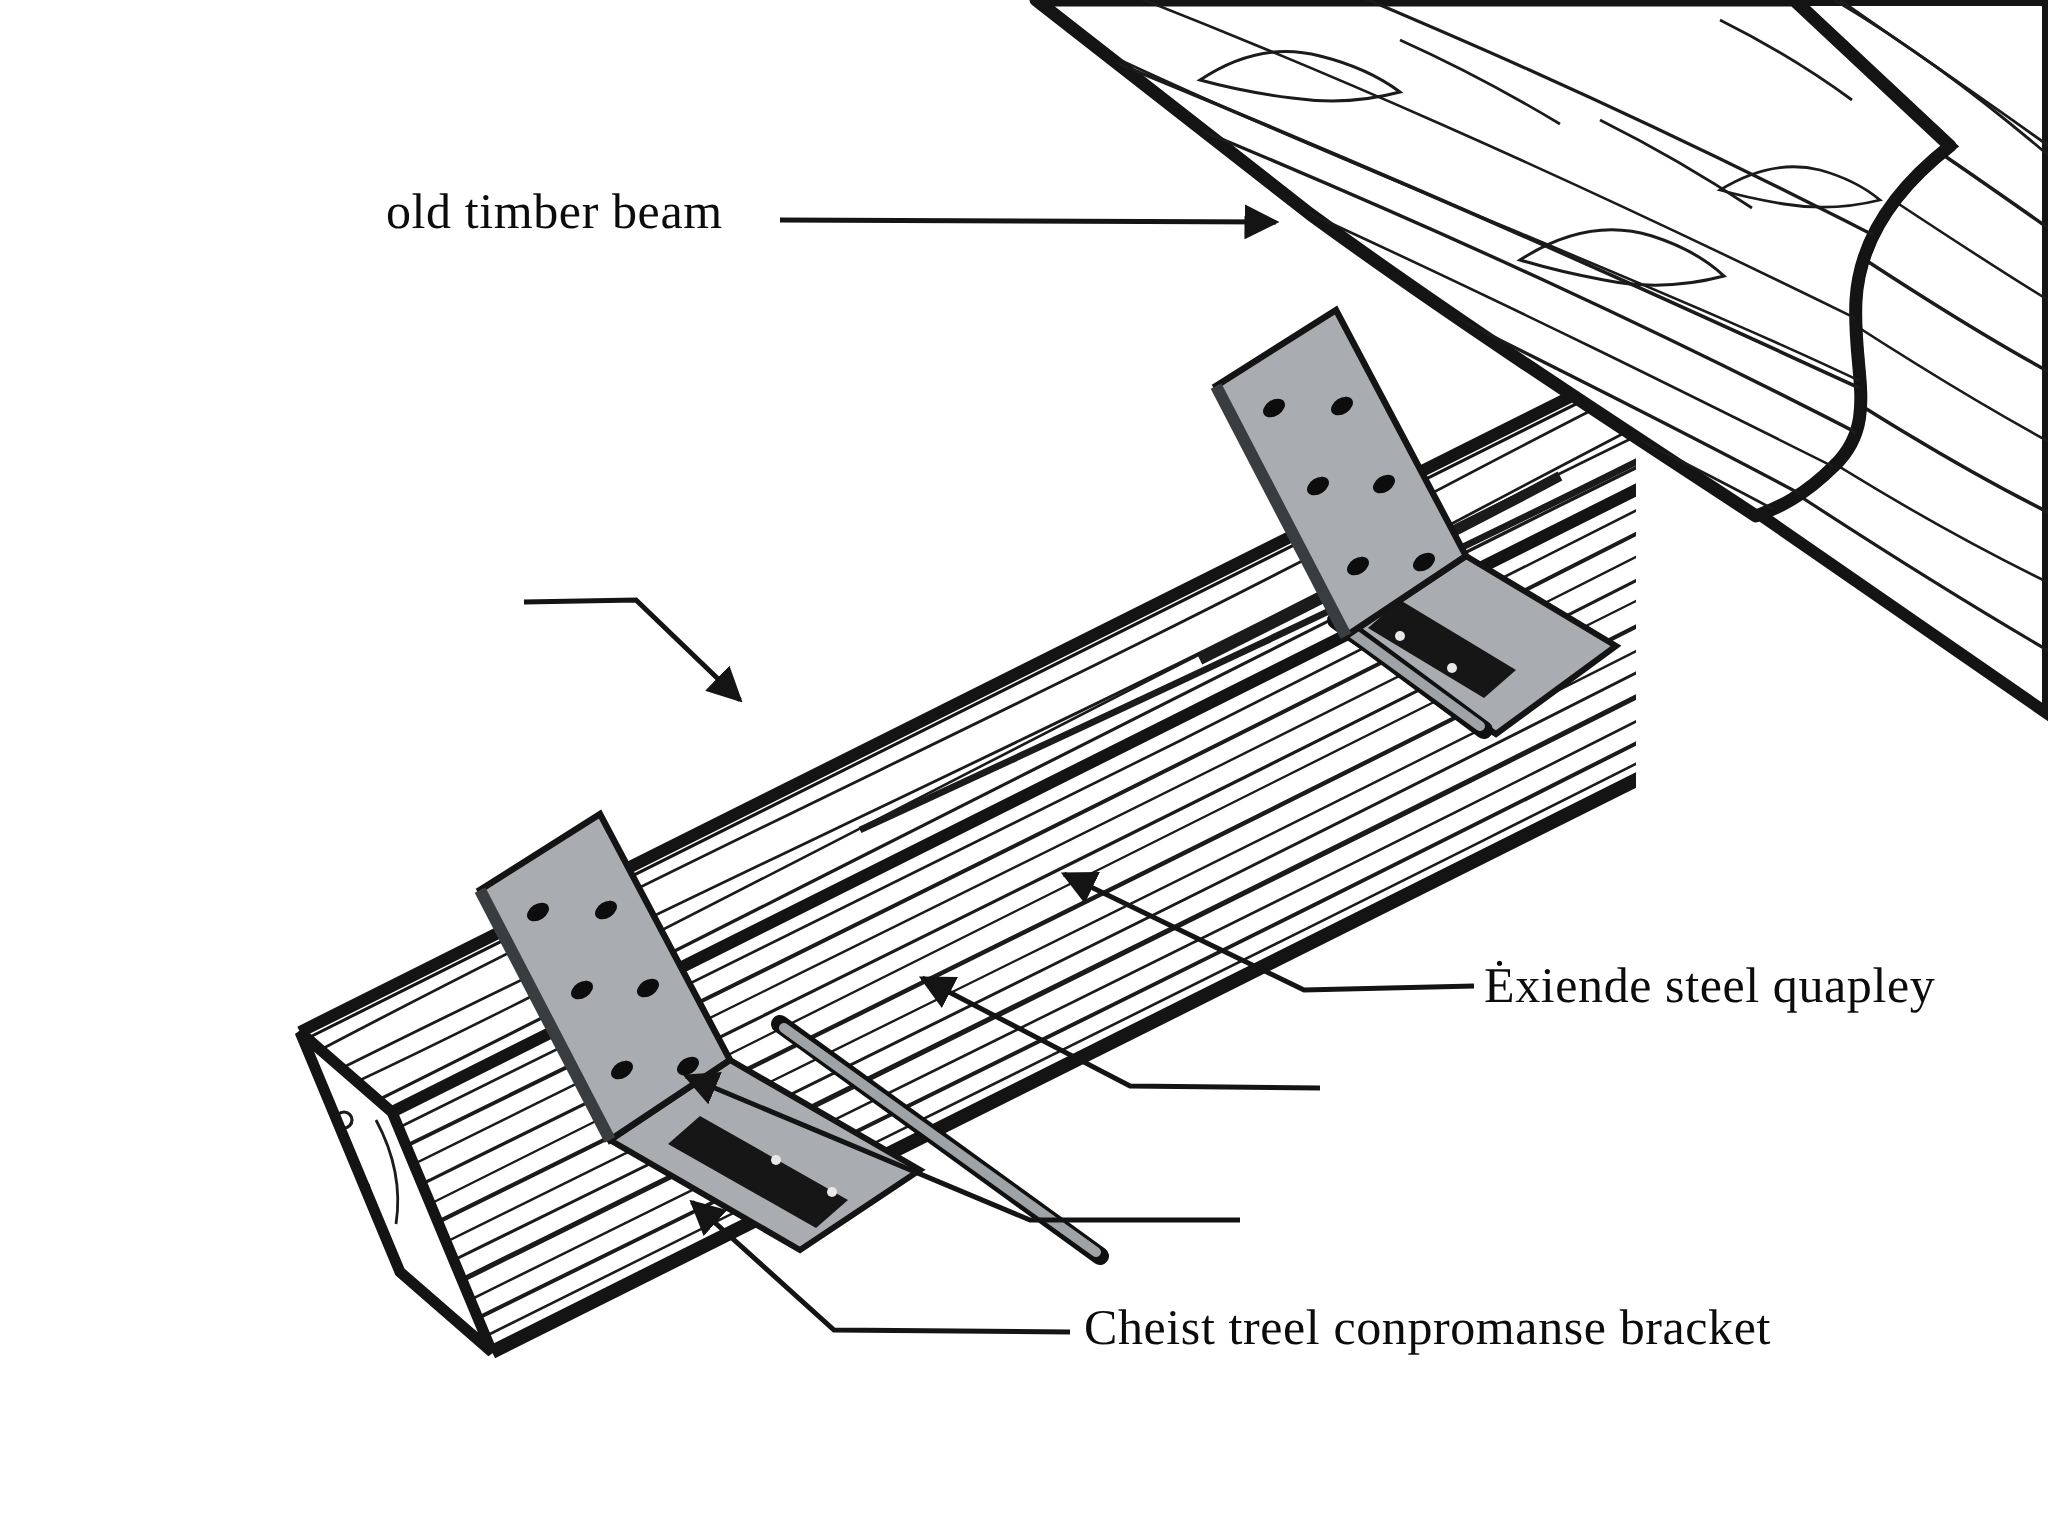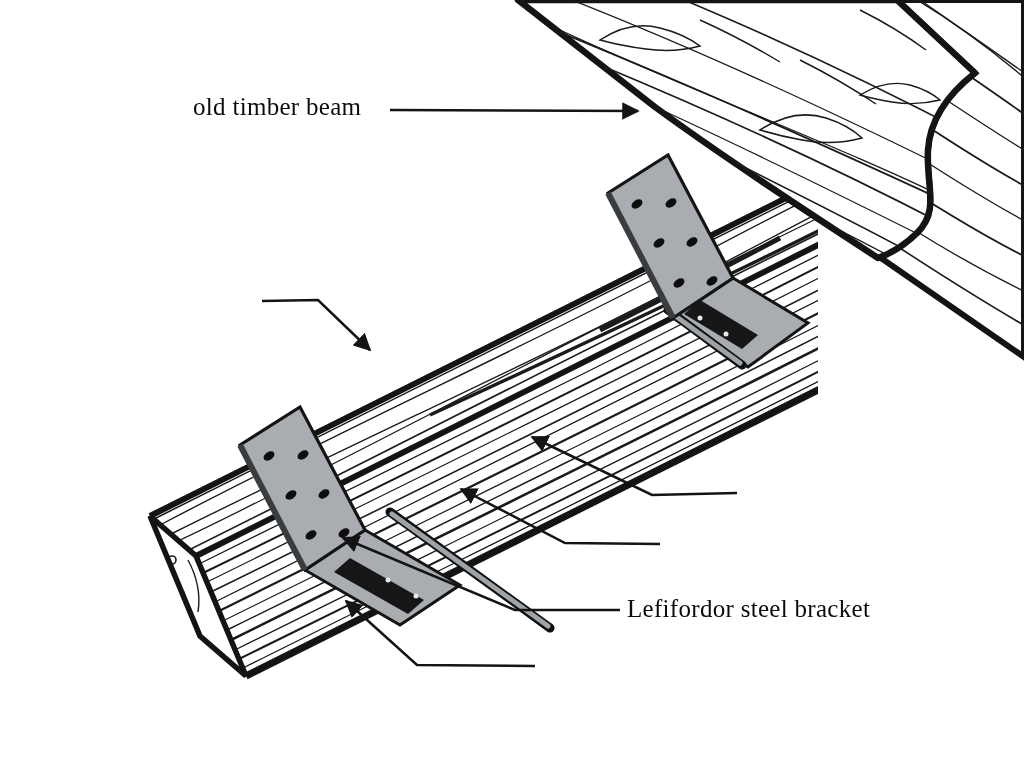--- a/index.html
+++ b/index.html
@@ -161,15 +161,16 @@
     <path d="M390,110 L638,111" marker-end="url(#ah)"></path>
     <path d="M262,301 L318,300 L370,350" marker-end="url(#ah)"></path>
     <path d="M737,493 L652,495 L532,437" marker-end="url(#ah)"></path>
     <path d="M660,544 L565,543 L461,489" marker-end="url(#ah)"></path>
     <path d="M620,610 L515,610 L343,538" marker-end="url(#ah)"></path>
     <path d="M535,666 L417,665 L346,601" marker-end="url(#ah)"></path>
   </g>
 </svg>
 
   <div class="lbl" style="left:193px;top:93px">old timber beam</div>
-  <div class="lbl" style="left:627px;top:595px">Lefifordor steel bracket</div>
+  <div class="lbl" style="left:742px;top:480px">Ėxiende steel quapley</div>
+  <div class="lbl" style="left:542px;top:651px">Cheist treel conpromanse bracket</div>
 
 </div>
 
 </body></html>

